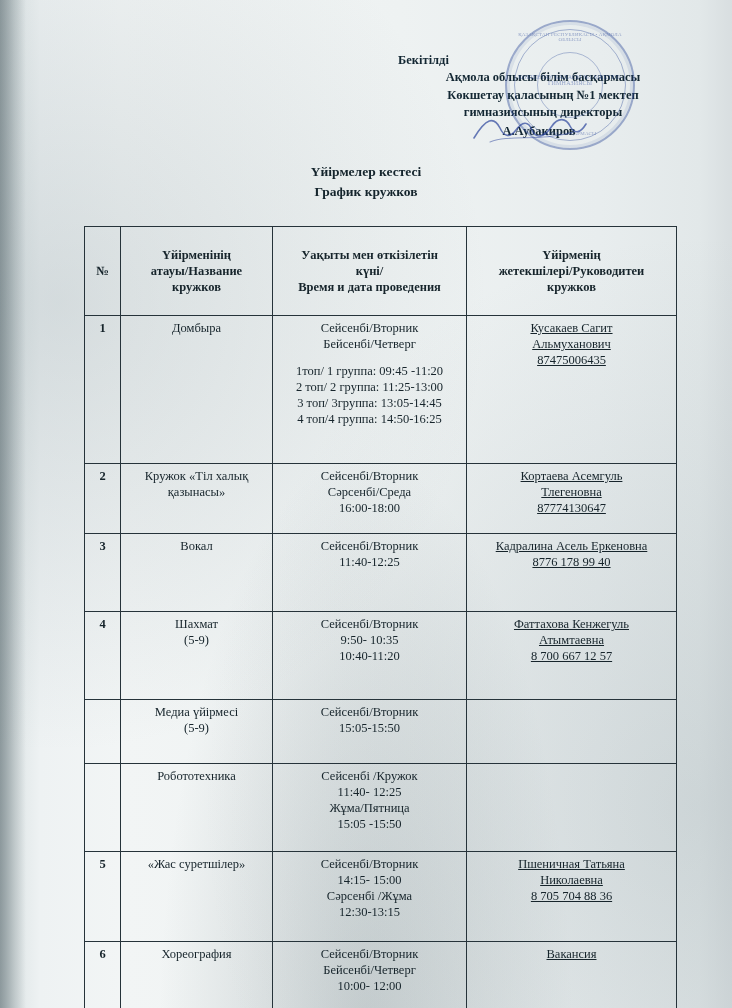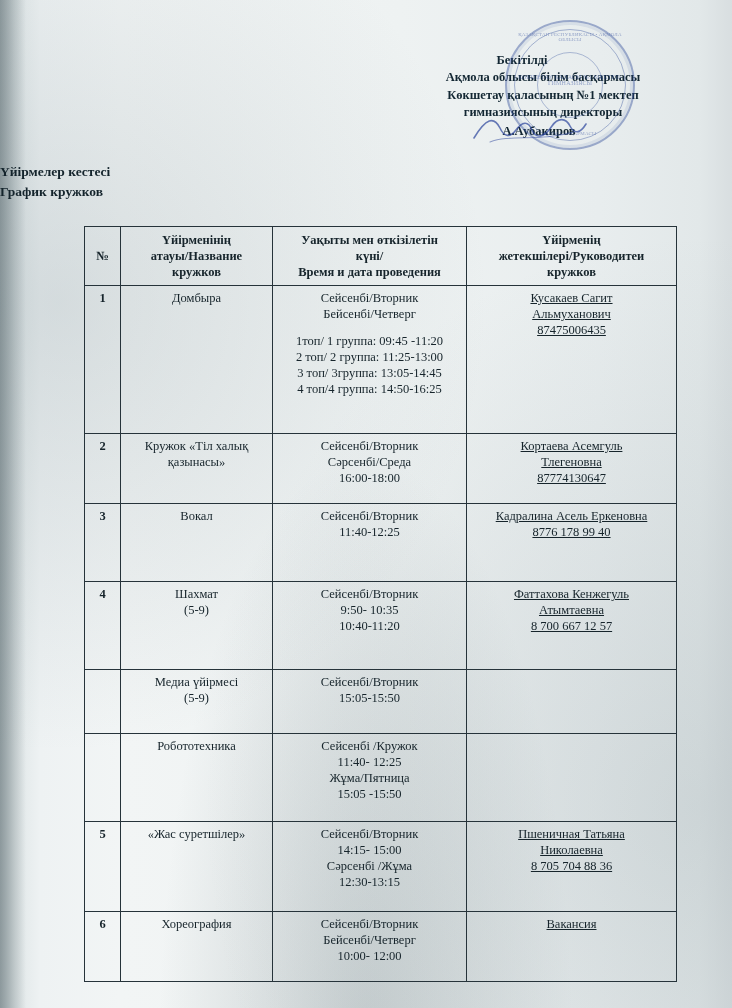--- a/index.html
+++ b/index.html
@@ -54,21 +54,21 @@
     top: 52px;
     width: 290px;
     text-align: center;
     font-weight: bold;
     font-size: 12.5px;
     line-height: 1.38;
     color: #132733;
   }
   .approve-title {
     display: block;
-    text-align: center;
+    text-align: left;
     padding-right: 42px;
     font-size: 12.5px;
   }
   .approve-sign {
     display: block;
     text-align: center;
     padding-right: 8px;
     margin-top: 2px;
   }
 
@@ -120,20 +120,21 @@
     width: 120px;
     height: 34px;
     pointer-events: none;
     opacity: .8;
   }
 
   .doc-title {
     position: absolute;
     left: 0; right: 0;
     top: 162px;
+    text-align: center;
     font-weight: bold;
     font-size: 13.5px;
     line-height: 1.5;
     color: #14242c;
   }
   .doc-title span { display: block; }
 
   
   .tbl-wrap {
     position: absolute;
@@ -152,21 +153,21 @@
     vertical-align: top;
     text-align: center;
     padding: 4px 3px 6px;
     font-size: 12.5px;
     line-height: 1.28;
     color: #16242b;
   }
   table.schedule th {
     font-weight: bold;
     vertical-align: middle;
-    padding: 5px 3px;
+    padding: 20px 3px;
     font-size: 12.5px;
   }
   col.c-num { width: 36px; }
   col.c-name { width: 152px; }
   col.c-time { width: 194px; }
   col.c-lead { width: 210px; }
 
   td.num { font-weight: bold; padding-top: 6px; }
   .ln { display: block; }
   .gap { display: block; height: 11px; }

